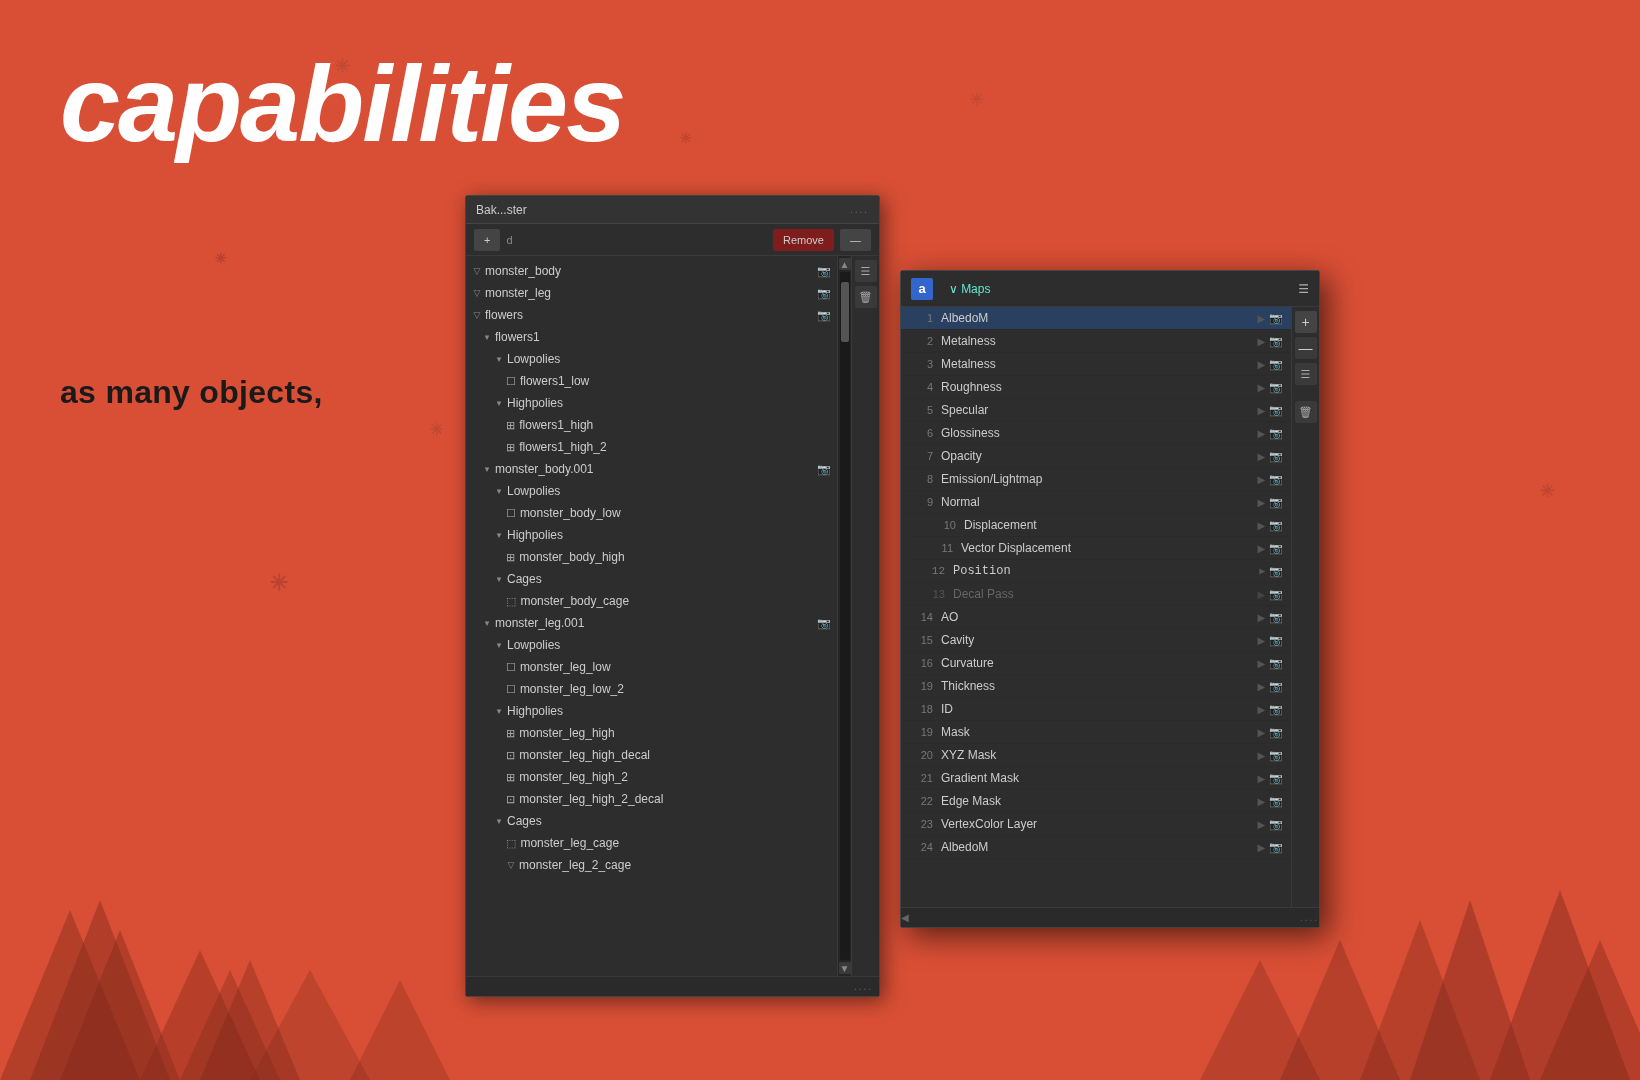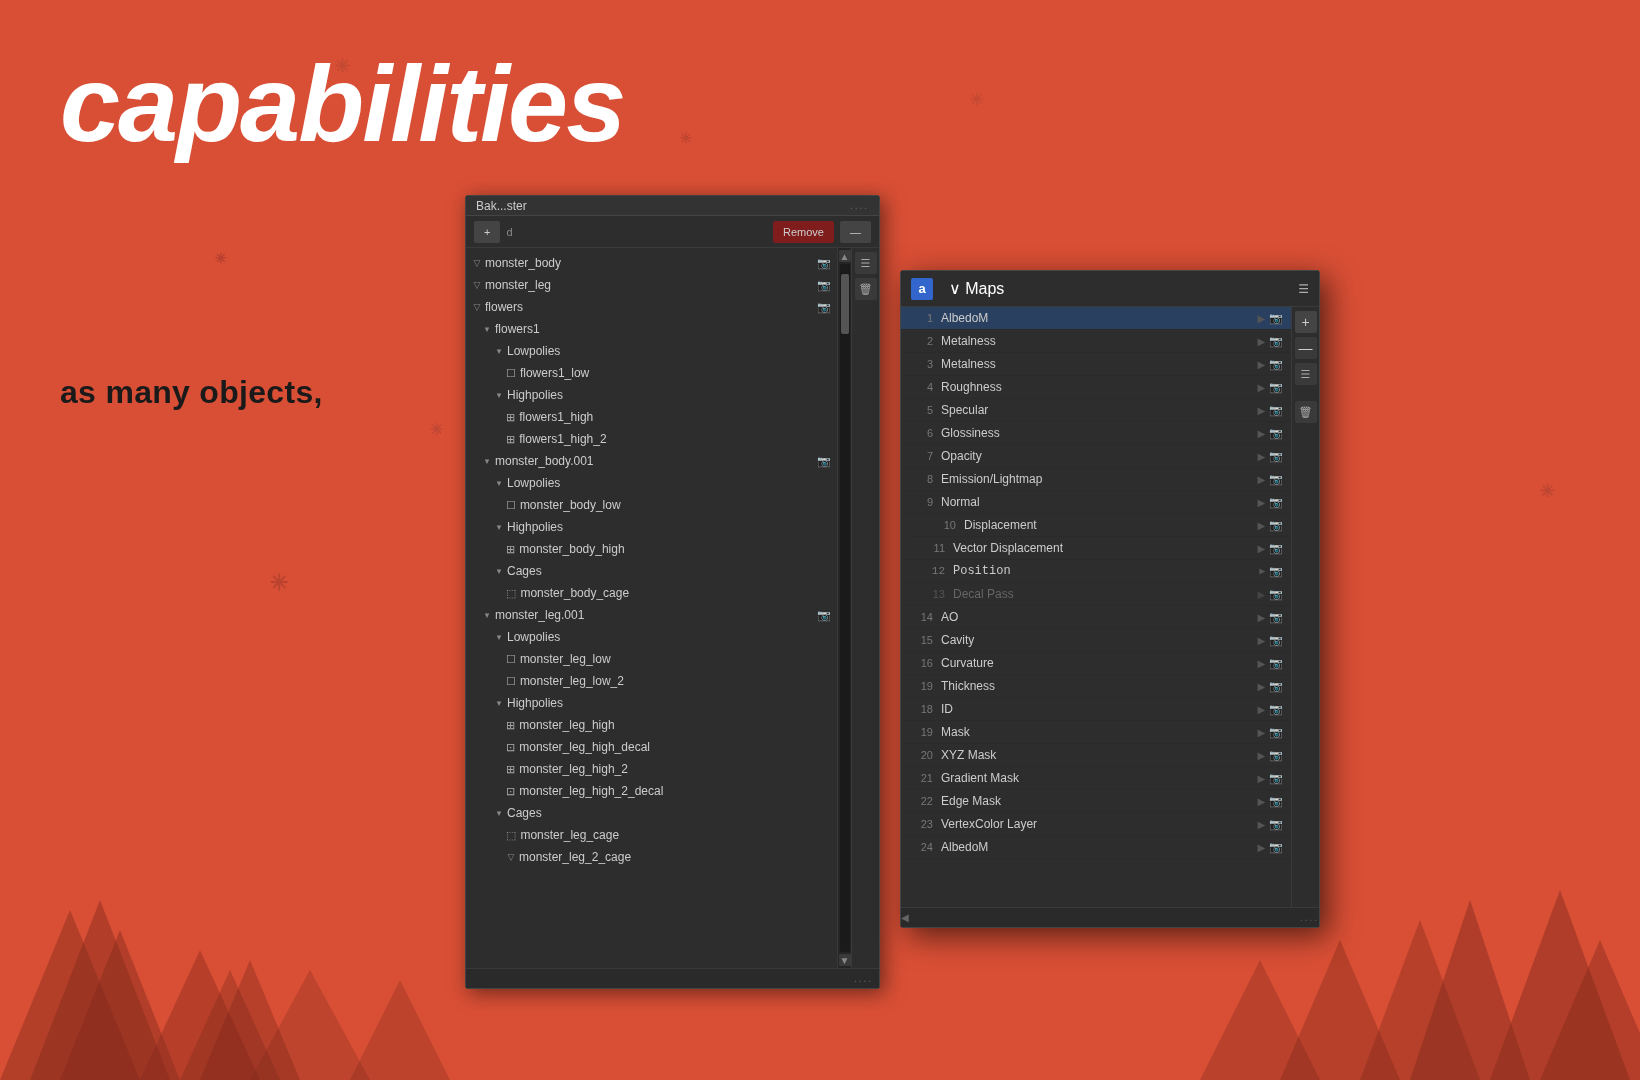--- a/index.html
+++ b/index.html
@@ -64,21 +64,21 @@
       box-shadow: 4px 4px 20px rgba(0,0,0,0.5);
     }
 
     .panel-title-bar {
       background: #333;
       padding: 5px 10px;
       display: flex;
       align-items: center;
       justify-content: space-between;
       border-bottom: 1px solid #444;
-      height: 20px;
+      height: 28px;
     }
 
     .panel-title {
       color: #ccc;
       font-size: 12px;
     }
 
     .drag-dots {
       color: #666;
       font-size: 10px;
@@ -259,22 +259,22 @@
       background: #2d2d2d;
       padding: 6px 10px;
       display: flex;
       align-items: center;
       gap: 10px;
       border-bottom: 1px solid #3a3a3a;
       height: 36px;
     }
 
     .maps-toggle {
-      color: #ffffff;
-      font-size: 16px;
+      color: #5eead4;
+      font-size: 12px;
       cursor: pointer;
     }
 
     .maps-list-icon {
       color: #aaa;
       font-size: 12px;
     }
 
     .maps-content {
       display: flex;
@@ -660,21 +660,21 @@
         <span class="map-cam">📷</span>
       </div>
 
       <div class="map-row" style="padding-left:20px;margin-left:11px;">
         <span class="map-num">10</span>
         <span class="map-name">Displacement</span>
         <span class="map-arrow">▶</span>
         <span class="map-cam">📷</span>
       </div>
 
-      <div class="map-row" style="padding-left:20px;">
+      <div class="map-row" style="padding-left:20px;margin-left:8px;">
         <span class="map-num">11</span>
         <span class="map-name">Vector Displacement</span>
         <span class="map-arrow">▶</span>
         <span class="map-cam">📷</span>
       </div>
 
       <div class="map-row" style="padding-left:20px;font-family:Liberation Mono, monospace;">
         <span class="map-num">12</span>
         <span class="map-name">Position</span>
         <span class="map-arrow">▶</span>

